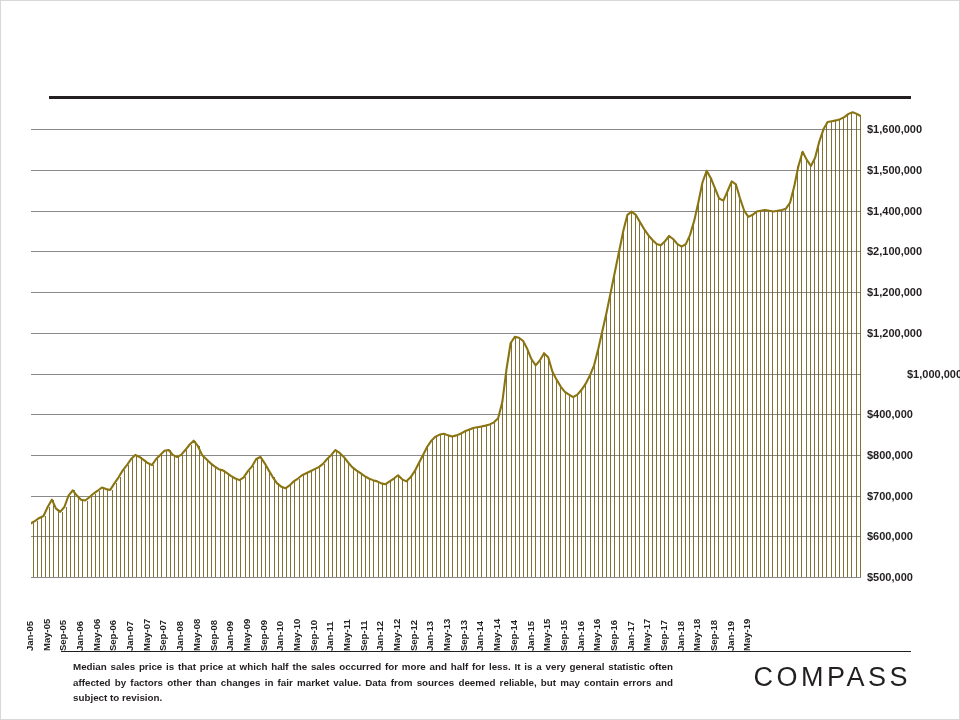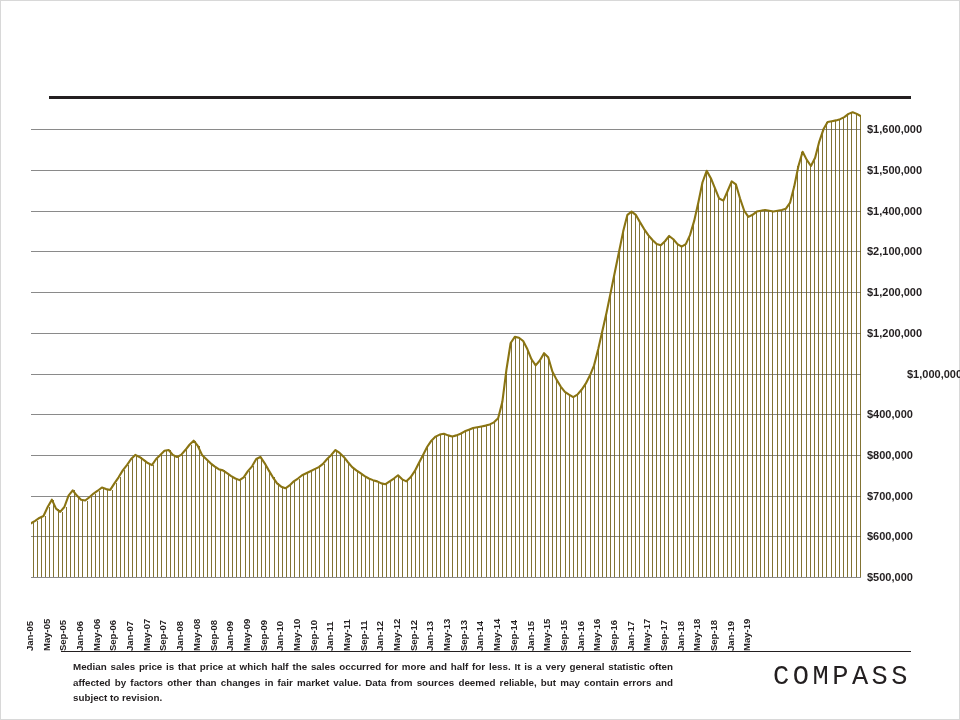--- a/index.html
+++ b/index.html
@@ -105,21 +105,21 @@
   #footer-text {
     position: absolute; left: 72px; top: 658px;
     width: 600px;
     font-size: 9.8px; font-weight: bold; color: #231f20;
     line-height: 1.6; text-align: justify;
   }
   #brand {
     position: absolute; right: 48px; top: 661px;
     font-size: 27px; color: #231f20;
     letter-spacing: 3.5px;
-    font-family: Liberation Mono, monospace;
+    font-family: Liberation Sans, sans-serif;
   }
 </style>
 </head>
 <body>
 
 <div id="slide">
 
   <div id="header-rule"></div>
 
   <div id="plot">

